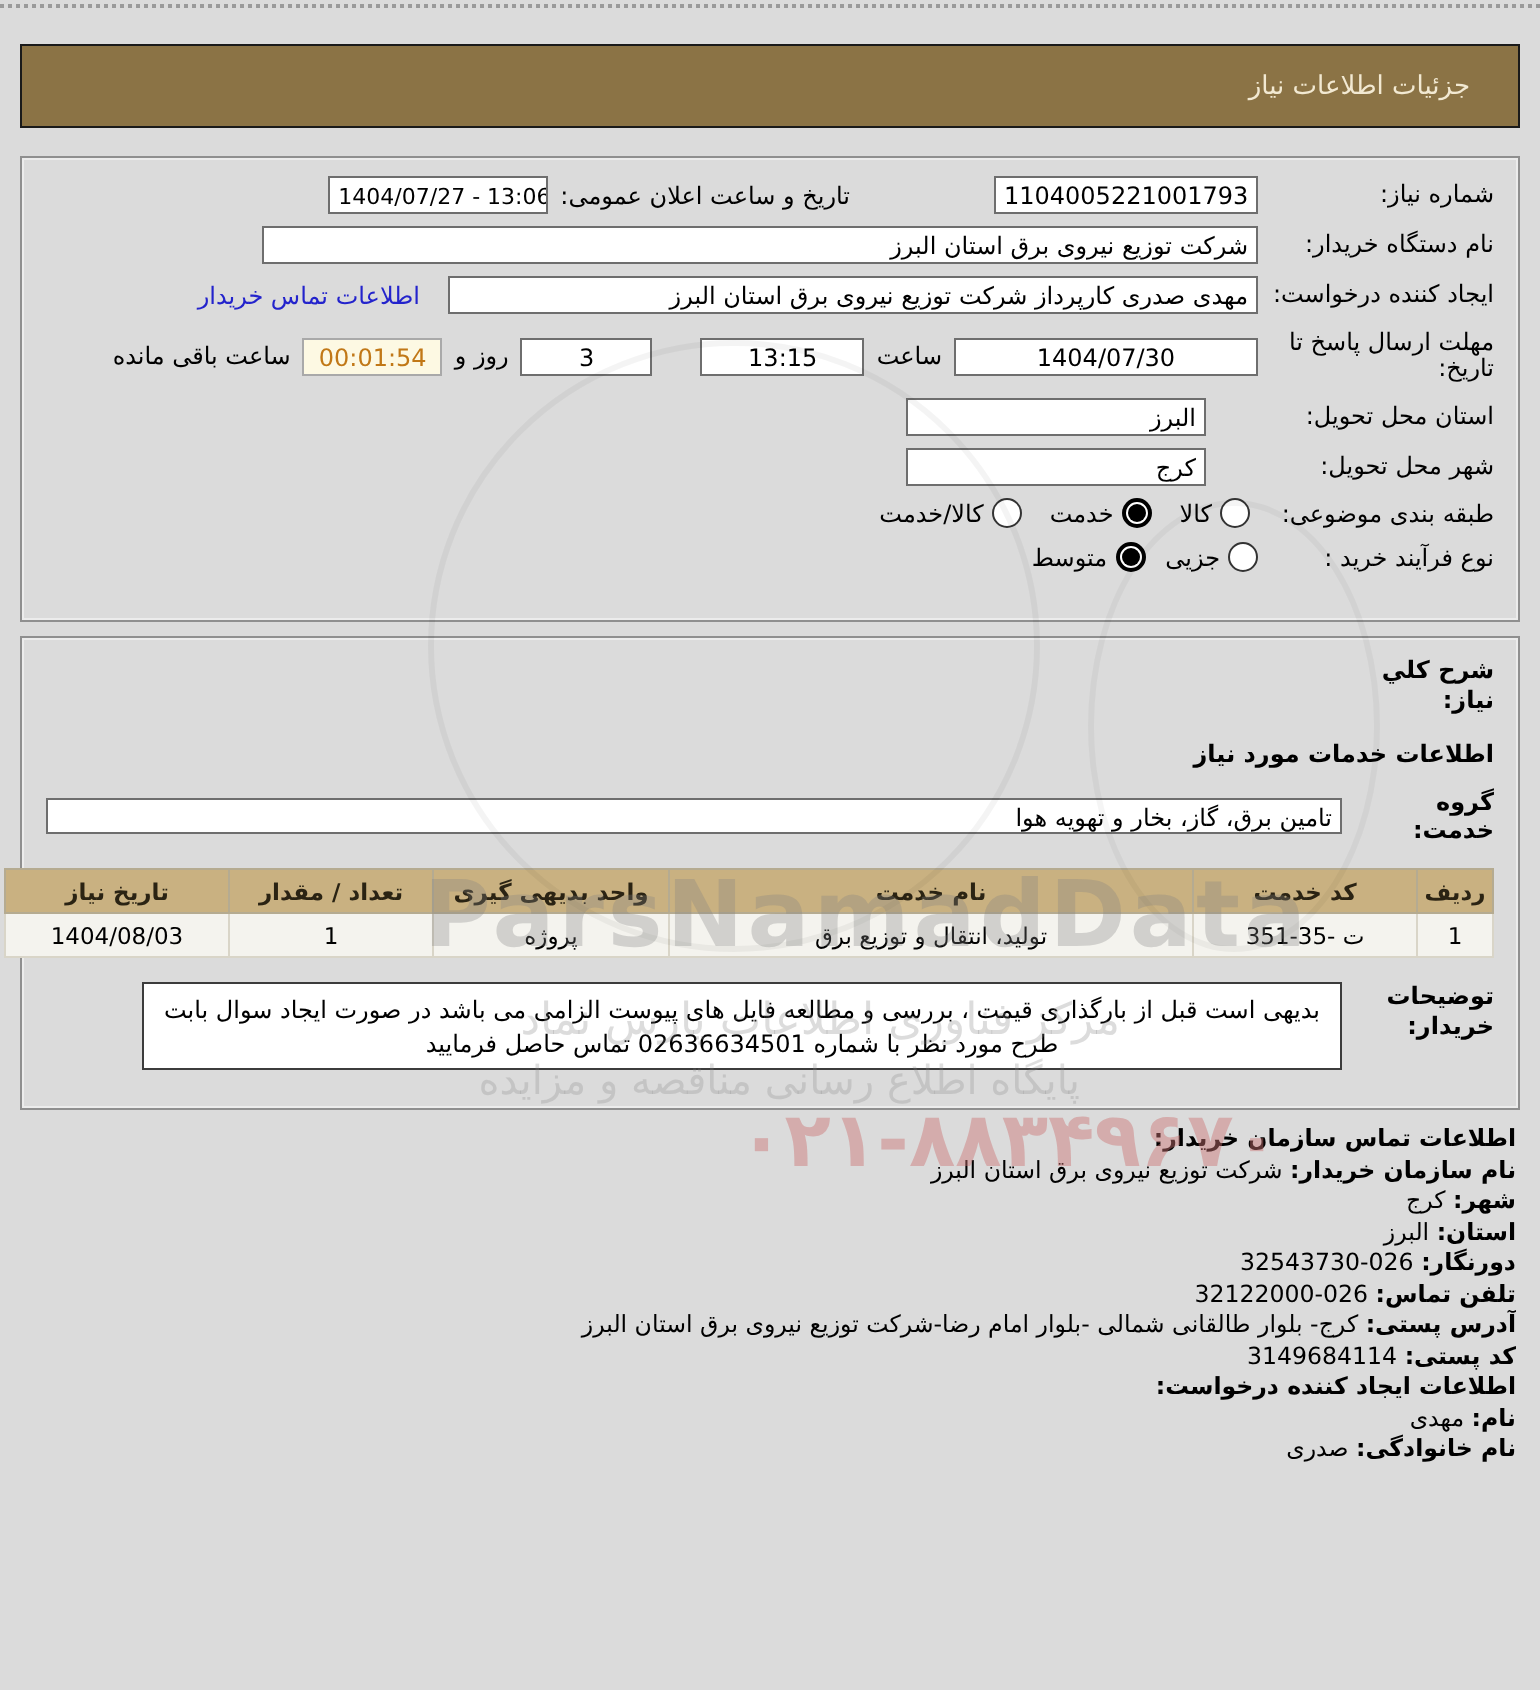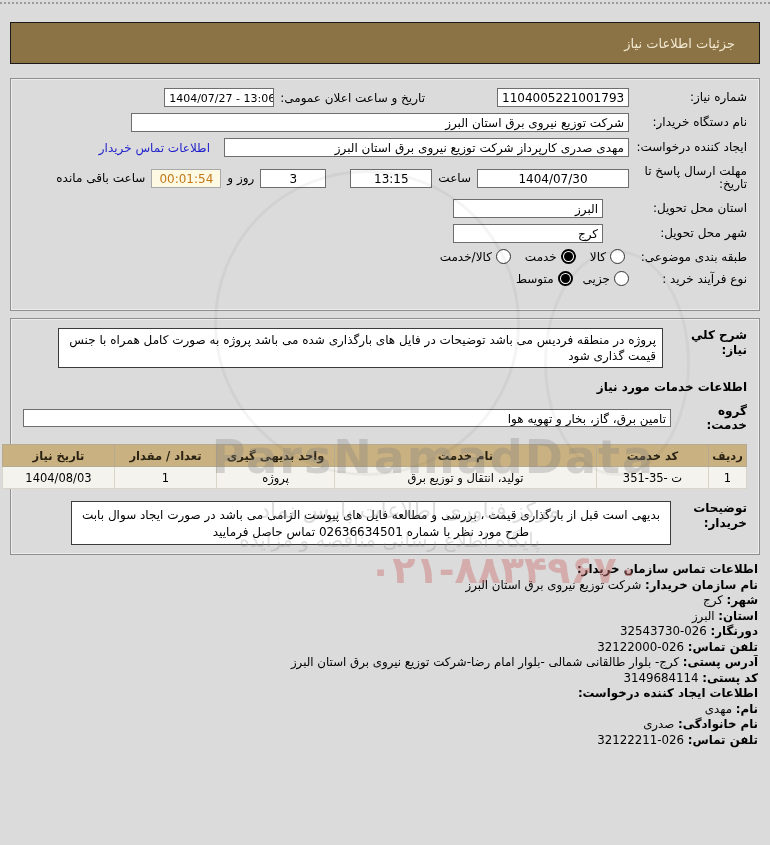--- a/index.html
+++ b/index.html
@@ -157,21 +157,20 @@
       <span class="radio sel"></span>
       <span>متوسط</span>
     </span>
   </div>
 </div>
 
 <div class="panel" id="panel2">
 
   <div class="row" style="align-items:flex-start;margin-bottom:12px;">
     <span class="lbl bold" style="flex:0 0 78px;line-height:15px;">شرح کلي نیاز:</span>
-    <div class="bigbox" style="width:605px;height:40px;">پروژه در منطقه فردیس می باشد توضیحات در فایل های بارگذاری شده می باشد پروژه به صورت کامل همراه با جنس قیمت گذاری شود</div>
   </div>
 
   <div class="secthead">اطلاعات خدمات مورد نیاز</div>
 
   <div class="row" style="margin-bottom:12px;">
     <span class="lbl bold" style="flex:0 0 70px;">گروه خدمت:</span>
     <div class="ibox right" style="width:648px;height:18px;line-height:18px;">تامین برق، گاز، بخار و تهویه هوا</div>
   </div>
 
   <table class="svc">
@@ -243,17 +242,13 @@
   </div>
   <div class="bold">اطلاعات ایجاد کننده درخواست:</div>
   <div>
     <span class="bold">نام:</span>
     <span>مهدی</span>
   </div>
   <div>
     <span class="bold">نام خانوادگی:</span>
     <span>صدری</span>
   </div>
-  <div>
-    <span class="bold">تلفن تماس:</span>
-    <span class="ltr">32122211-026</span>
-  </div>
 </div>
 
 </body></html>

